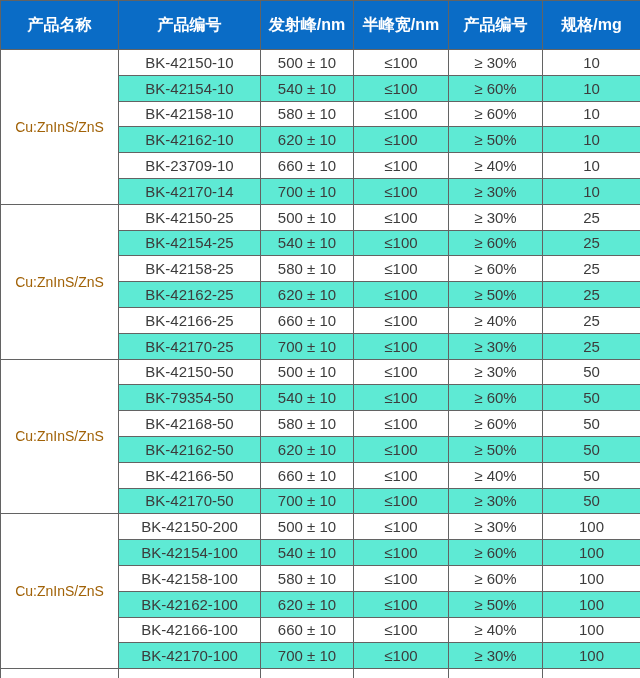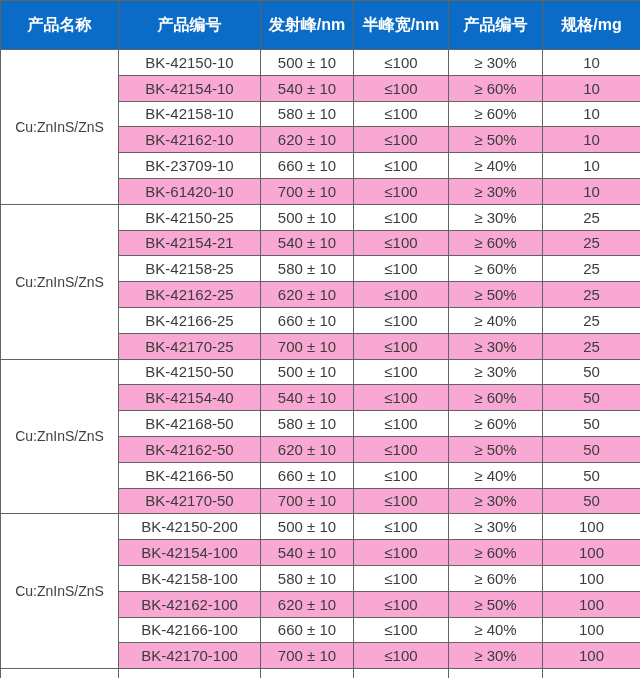--- a/index.html
+++ b/index.html
@@ -30,24 +30,24 @@
     color: #ffffff;
     font-weight: bold;
     font-size: 16px;
   }
   .spec tbody td {
     height: 25.8px;
     font-size: 15px;
     color: #3c3c3c;
     background: #ffffff;
   }
-  .spec tbody tr.alt td { background: #f9a8d4; text-align: center; }
+  .spec tbody tr.alt td { background: #5eead4; text-align: center; }
   .spec tbody td.name-cell {
     background: #ffffff;
-    color: #404040;
+    color: #a16207;
     font-size: 14px;
   }
   .spec tbody tr.partial td { height: 26px; background: #ffffff; }
 </style>
 </head>
 <body>
 
 <div class="viewport">
   <table class="spec">
     <colgroup>
@@ -100,37 +100,37 @@
         <td>10</td>
       </tr>
       <tr>
         <td>BK-23709-10</td>
         <td>660 ± 10</td>
         <td>≤100</td>
         <td>≥ 40%</td>
         <td>10</td>
       </tr>
       <tr class="alt">
-        <td>BK-61420-10</td>
+        <td>BK-42170-14</td>
         <td>700 ± 10</td>
         <td>≤100</td>
         <td>≥ 30%</td>
         <td>10</td>
       </tr>
 
       <tr>
         <td class="name-cell" rowspan="6">Cu:ZnInS/ZnS</td>
         <td>BK-42150-25</td>
         <td>500 ± 10</td>
         <td>≤100</td>
         <td>≥ 30%</td>
         <td>25</td>
       </tr>
       <tr class="alt">
-        <td>BK-42154-21</td>
+        <td>BK-42154-25</td>
         <td>540 ± 10</td>
         <td>≤100</td>
         <td>≥ 60%</td>
         <td>25</td>
       </tr>
       <tr>
         <td>BK-42158-25</td>
         <td>580 ± 10</td>
         <td>≤100</td>
         <td>≥ 60%</td>
@@ -160,21 +160,21 @@
 
       <tr>
         <td class="name-cell" rowspan="6">Cu:ZnInS/ZnS</td>
         <td>BK-42150-50</td>
         <td>500 ± 10</td>
         <td>≤100</td>
         <td>≥ 30%</td>
         <td>50</td>
       </tr>
       <tr class="alt">
-        <td>BK-42154-40</td>
+        <td>BK-79354-50</td>
         <td>540 ± 10</td>
         <td>≤100</td>
         <td>≥ 60%</td>
         <td>50</td>
       </tr>
       <tr>
         <td>BK-42168-50</td>
         <td>580 ± 10</td>
         <td>≤100</td>
         <td>≥ 60%</td>

